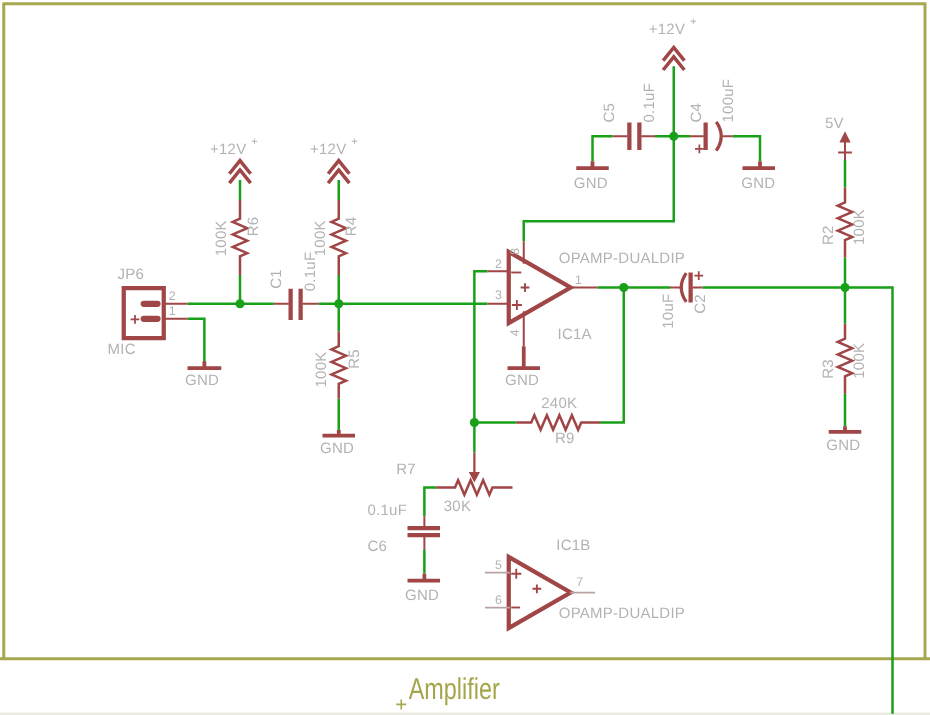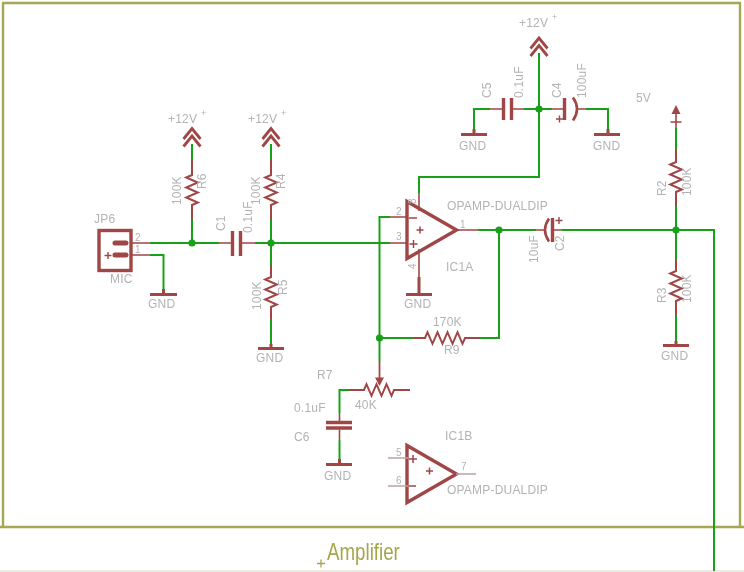--- a/index.html
+++ b/index.html
@@ -165,32 +165,32 @@
     <g>
       <path d="M339.5,459 V464 M326,464.5 H352" stroke-width="3"></path>
     </g>
     <g>
       <path d="M676,341 V345 M663,345.5 H689" stroke-width="3"></path>
     </g>
   </g>
 </svg>
 
 <span class="lbl" style="left:94px;top:213px">JP6</span>
-<span class="lbl" style="left:110px;top:273px">MIC</span>
+<span class="lbl" style="left:86px;top:273px">MIC</span>
 <span class="lbl pin" style="left:135px;top:233px">2</span>
 <span class="lbl pin" style="left:135px;top:245px">1</span>
 <span class="lbl" style="left:148px;top:298px">GND</span>
 
 <span class="lbl" style="left:168px;top:113px">+12V</span>
 <span class="lbl sup" style="left:201px;top:109px">+</span>
 <span class="lbl" style="left:248px;top:113px">+12V</span>
 <span class="lbl sup" style="left:281px;top:109px">+</span>
 <span class="lbl" style="left:519px;top:17px">+12V</span>
 <span class="lbl sup" style="left:552px;top:13px">+</span>
-<span class="lbl" style="left:636px;top:92px">5V</span>
+<span class="lbl" style="left:660px;top:92px">5V</span>
 
 <span class="lbl vlbl" style="left:171px;top:205px">100K</span>
 <span class="lbl vlbl" style="left:196px;top:189px">R6</span>
 <span class="lbl vlbl" style="left:250px;top:205px">100K</span>
 <span class="lbl vlbl" style="left:275px;top:189px">R4</span>
 <span class="lbl vlbl" style="left:251px;top:310px">100K</span>
 <span class="lbl vlbl" style="left:277px;top:295px">R5</span>
 <span class="lbl" style="left:256px;top:352px">GND</span>
 
 <span class="lbl vlbl" style="left:215px;top:231px">C1</span>
@@ -214,25 +214,25 @@
 
 <span class="lbl vlbl" style="left:528px;top:263px">10uF</span>
 <span class="lbl vlbl" style="left:554px;top:251px">C2</span>
 
 <span class="lbl vlbl" style="left:656px;top:196px">R2</span>
 <span class="lbl vlbl" style="left:681px;top:196px">100K</span>
 <span class="lbl vlbl" style="left:656px;top:303px">R3</span>
 <span class="lbl vlbl" style="left:681px;top:303px">100K</span>
 <span class="lbl" style="left:661px;top:350px">GND</span>
 
-<span class="lbl" style="left:433px;top:316px">170K</span>
+<span class="lbl" style="left:433px;top:316px">240K</span>
 <span class="lbl" style="left:444px;top:344px">R9</span>
 
 <span class="lbl" style="left:317px;top:369px">R7</span>
-<span class="lbl" style="left:355px;top:399px">40K</span>
+<span class="lbl" style="left:355px;top:399px">30K</span>
 <span class="lbl" style="left:294px;top:402px">0.1uF</span>
 <span class="lbl" style="left:294px;top:431px">C6</span>
 <span class="lbl" style="left:324px;top:470px">GND</span>
 
 <span class="lbl" style="left:445px;top:430px">IC1B</span>
 <span class="lbl" style="left:447px;top:484px">OPAMP-DUALDIP</span>
 <span class="lbl pin" style="left:396px;top:448px">5</span>
 <span class="lbl pin" style="left:396px;top:476px">6</span>
 <span class="lbl pin" style="left:461px;top:462px">7</span>
 

